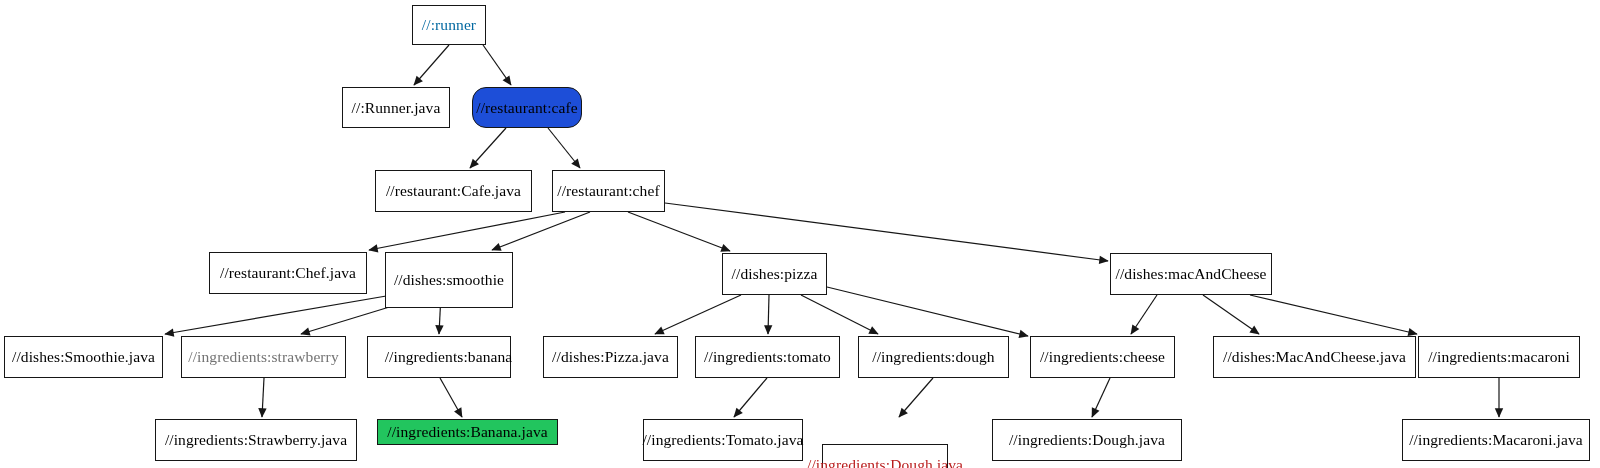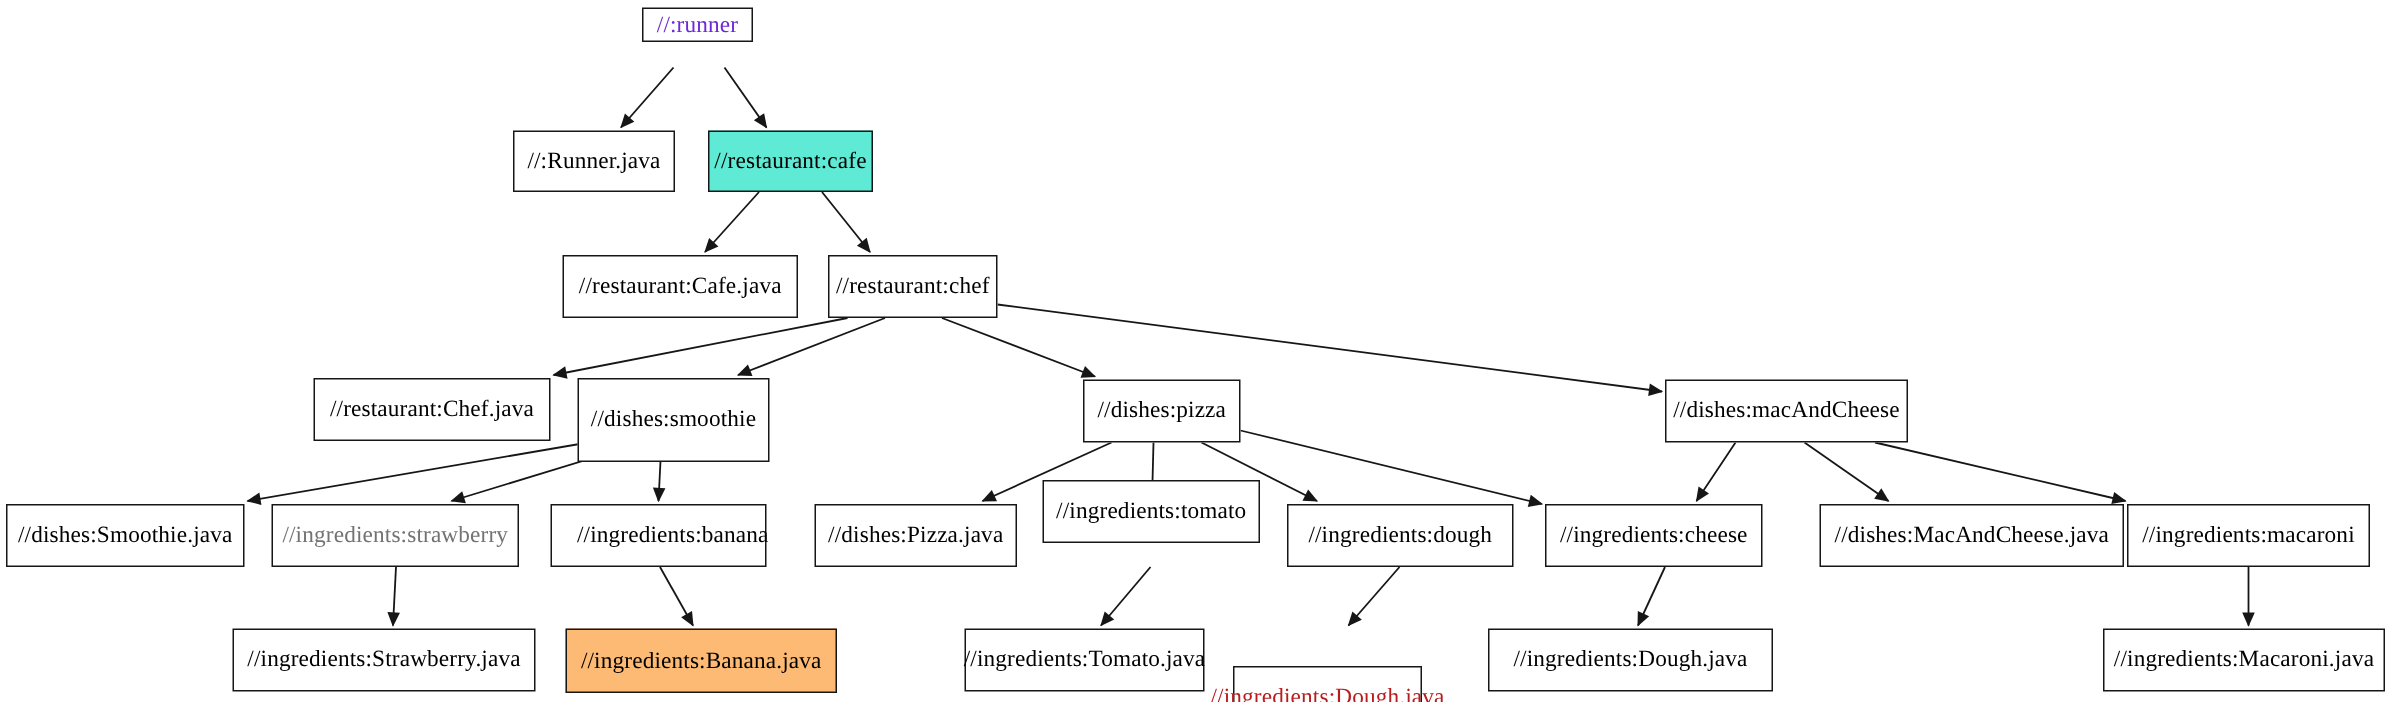--- a/index.html
+++ b/index.html
@@ -67,38 +67,38 @@
         <line x1="1250" y1="295" x2="1417" y2="334" stroke="#161616" stroke-width="1.2" marker-end="url(#arrowhead)"></line>
         <line x1="264" y1="378" x2="262" y2="417" stroke="#161616" stroke-width="1.2" marker-end="url(#arrowhead)"></line>
         <line x1="440" y1="378" x2="462" y2="417" stroke="#161616" stroke-width="1.2" marker-end="url(#arrowhead)"></line>
         <line x1="767" y1="378" x2="734" y2="417" stroke="#161616" stroke-width="1.2" marker-end="url(#arrowhead)"></line>
         <line x1="933" y1="378" x2="899" y2="417" stroke="#161616" stroke-width="1.2" marker-end="url(#arrowhead)"></line>
         <line x1="1110" y1="378" x2="1092" y2="417" stroke="#161616" stroke-width="1.2" marker-end="url(#arrowhead)"></line>
         <line x1="1499" y1="378" x2="1499" y2="417" stroke="#161616" stroke-width="1.2" marker-end="url(#arrowhead)"></line>
       </g>
   </svg>
   <div id="node-layer">
-      <div class="node" style="left: 428px; top: 5px; width: 74px; height: 23px; background: rgb(255, 255, 255); border-color: rgb(22, 22, 22); color: #6d28d9;">//:runner</div>
+      <div class="node" style="left: 412px; top: 5px; width: 74px; height: 40px; background: rgb(255, 255, 255); border-color: rgb(22, 22, 22); color: #0369a1;">//:runner</div>
       <div class="node" style="left: 342px; top: 87px; width: 108px; height: 41px; background: rgb(255, 255, 255); border-color: rgb(22, 22, 22); color: rgb(0, 0, 0);">//:Runner.java</div>
-      <div class="node" style="left: 472px; top: 87px; width: 110px; height: 41px; background: #5eead4; border-color: rgb(22, 22, 22); color: rgb(0, 0, 0);">//restaurant:cafe</div>
+      <div class="node" style="left: 472px; top: 87px; width: 110px; height: 41px; background: #1d4ed8; border-color: rgb(22, 22, 22); color: rgb(0, 0, 0); border-radius: 14px;">//restaurant:cafe</div>
       <div class="node" style="left: 375px; top: 170px; width: 157px; height: 42px; background: rgb(255, 255, 255); border-color: rgb(22, 22, 22); color: rgb(0, 0, 0);">//restaurant:Cafe.java</div>
       <div class="node" style="left: 552px; top: 170px; width: 113px; height: 42px; background: rgb(255, 255, 255); border-color: rgb(22, 22, 22); color: rgb(0, 0, 0);">//restaurant:chef</div>
       <div class="node" style="left: 209px; top: 252px; width: 158px; height: 42px; background: rgb(255, 255, 255); border-color: rgb(22, 22, 22); color: rgb(0, 0, 0);">//restaurant:Chef.java</div>
       <div class="node" style="left: 385px; top: 252px; width: 128px; height: 56px; background: rgb(255, 255, 255); border-color: rgb(22, 22, 22); color: rgb(0, 0, 0);">//dishes:smoothie</div>
       <div class="node" style="left: 722px; top: 253px; width: 105px; height: 42px; background: rgb(255, 255, 255); border-color: rgb(22, 22, 22); color: rgb(0, 0, 0);">//dishes:pizza</div>
       <div class="node" style="left: 1110px; top: 253px; width: 162px; height: 42px; background: rgb(255, 255, 255); border-color: rgb(22, 22, 22); color: rgb(0, 0, 0);">//dishes:macAndCheese</div>
       <div class="node" style="left: 4px; top: 336px; width: 159px; height: 42px; background: rgb(255, 255, 255); border-color: rgb(22, 22, 22); color: rgb(0, 0, 0);">//dishes:Smoothie.java</div>
       <div class="node" style="left: 181px; top: 336px; width: 165px; height: 42px; background: rgb(255, 255, 255); border-color: rgb(22, 22, 22); color: #737373;">//ingredients:strawberry</div>
       <div class="node" style="left: 367px; top: 336px; width: 144px; height: 42px; background: rgb(255, 255, 255); border-color: rgb(22, 22, 22); color: rgb(0, 0, 0); padding-left: 19px;">//ingredients:banana</div>
       <div class="node" style="left: 543px; top: 336px; width: 135px; height: 42px; background: rgb(255, 255, 255); border-color: rgb(22, 22, 22); color: rgb(0, 0, 0);">//dishes:Pizza.java</div>
-      <div class="node" style="left: 695px; top: 320px; width: 145px; height: 42px; background: rgb(255, 255, 255); border-color: rgb(22, 22, 22); color: rgb(0, 0, 0);">//ingredients:tomato</div>
+      <div class="node" style="left: 695px; top: 336px; width: 145px; height: 42px; background: rgb(255, 255, 255); border-color: rgb(22, 22, 22); color: rgb(0, 0, 0);">//ingredients:tomato</div>
       <div class="node" style="left: 858px; top: 336px; width: 151px; height: 42px; background: rgb(255, 255, 255); border-color: rgb(22, 22, 22); color: rgb(0, 0, 0);">//ingredients:dough</div>
       <div class="node" style="left: 1030px; top: 336px; width: 145px; height: 42px; background: rgb(255, 255, 255); border-color: rgb(22, 22, 22); color: rgb(0, 0, 0);">//ingredients:cheese</div>
       <div class="node" style="left: 1195px; top: 336px; width: 203px; height: 42px; background: rgb(255, 255, 255); border-color: rgb(22, 22, 22); color: rgb(0, 0, 0); margin-left: 18px;">//dishes:MacAndCheese.java</div>
       <div class="node" style="left: 1418px; top: 336px; width: 162px; height: 42px; background: rgb(255, 255, 255); border-color: rgb(22, 22, 22); color: rgb(0, 0, 0);">//ingredients:macaroni</div>
       <div class="node" style="left: 155px; top: 419px; width: 202px; height: 42px; background: rgb(255, 255, 255); border-color: rgb(22, 22, 22); color: rgb(0, 0, 0);">//ingredients:Strawberry.java</div>
-      <div class="node" style="left: 377px; top: 419px; width: 181px; height: 43px; background: #fdba74; border-color: rgb(22, 22, 22); color: rgb(0, 0, 0);">//ingredients:Banana.java</div>
+      <div class="node" style="left: 377px; top: 419px; width: 181px; height: 26px; background: #22c55e; border-color: rgb(22, 22, 22); color: rgb(0, 0, 0);">//ingredients:Banana.java</div>
       <div class="node" style="left: 643px; top: 419px; width: 160px; height: 42px; background: rgb(255, 255, 255); border-color: rgb(22, 22, 22); color: rgb(0, 0, 0);">//ingredients:Tomato.java</div>
       <div class="node" style="left: 822px; top: 419px; width: 126px; height: 42px; background: rgb(255, 255, 255); border-color: rgb(22, 22, 22); color: #b91c1c; margin-top: 25px;">//ingredients:Dough.java</div>
       <div class="node" style="left: 992px; top: 419px; width: 190px; height: 42px; background: rgb(255, 255, 255); border-color: rgb(22, 22, 22); color: rgb(0, 0, 0);">//ingredients:Dough.java</div>
       <div class="node" style="left: 1402px; top: 419px; width: 188px; height: 42px; background: rgb(255, 255, 255); border-color: rgb(22, 22, 22); color: rgb(0, 0, 0);">//ingredients:Macaroni.java</div>
     </div>
 </div>
 
 </body></html>

